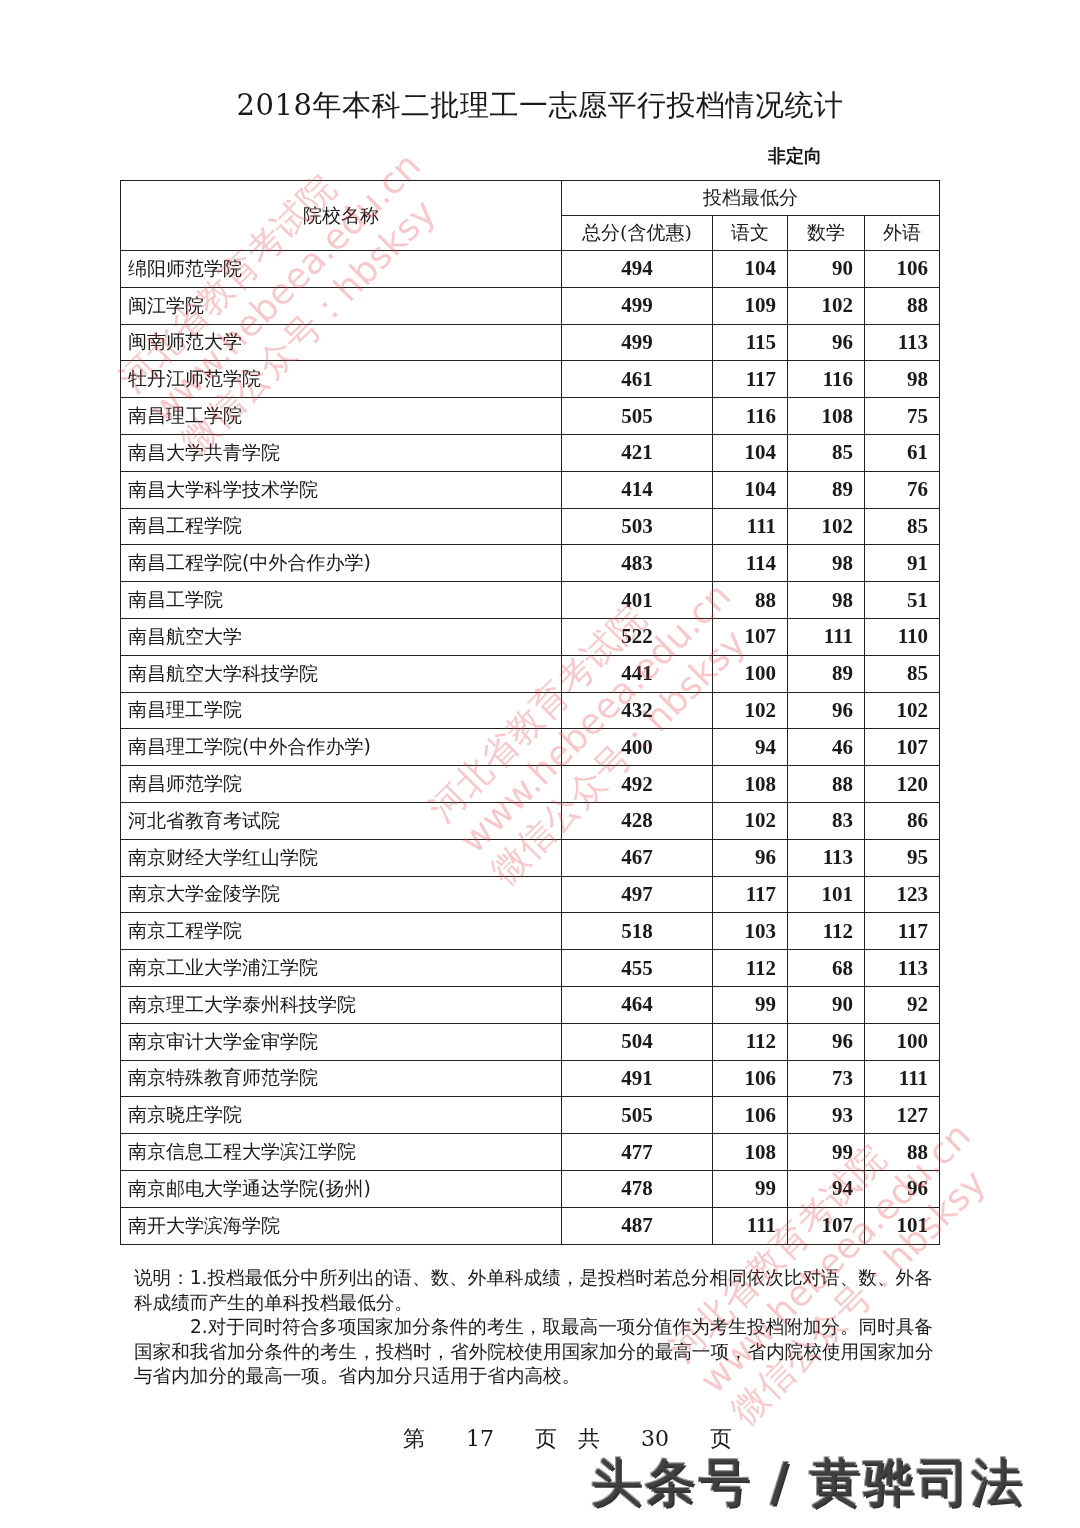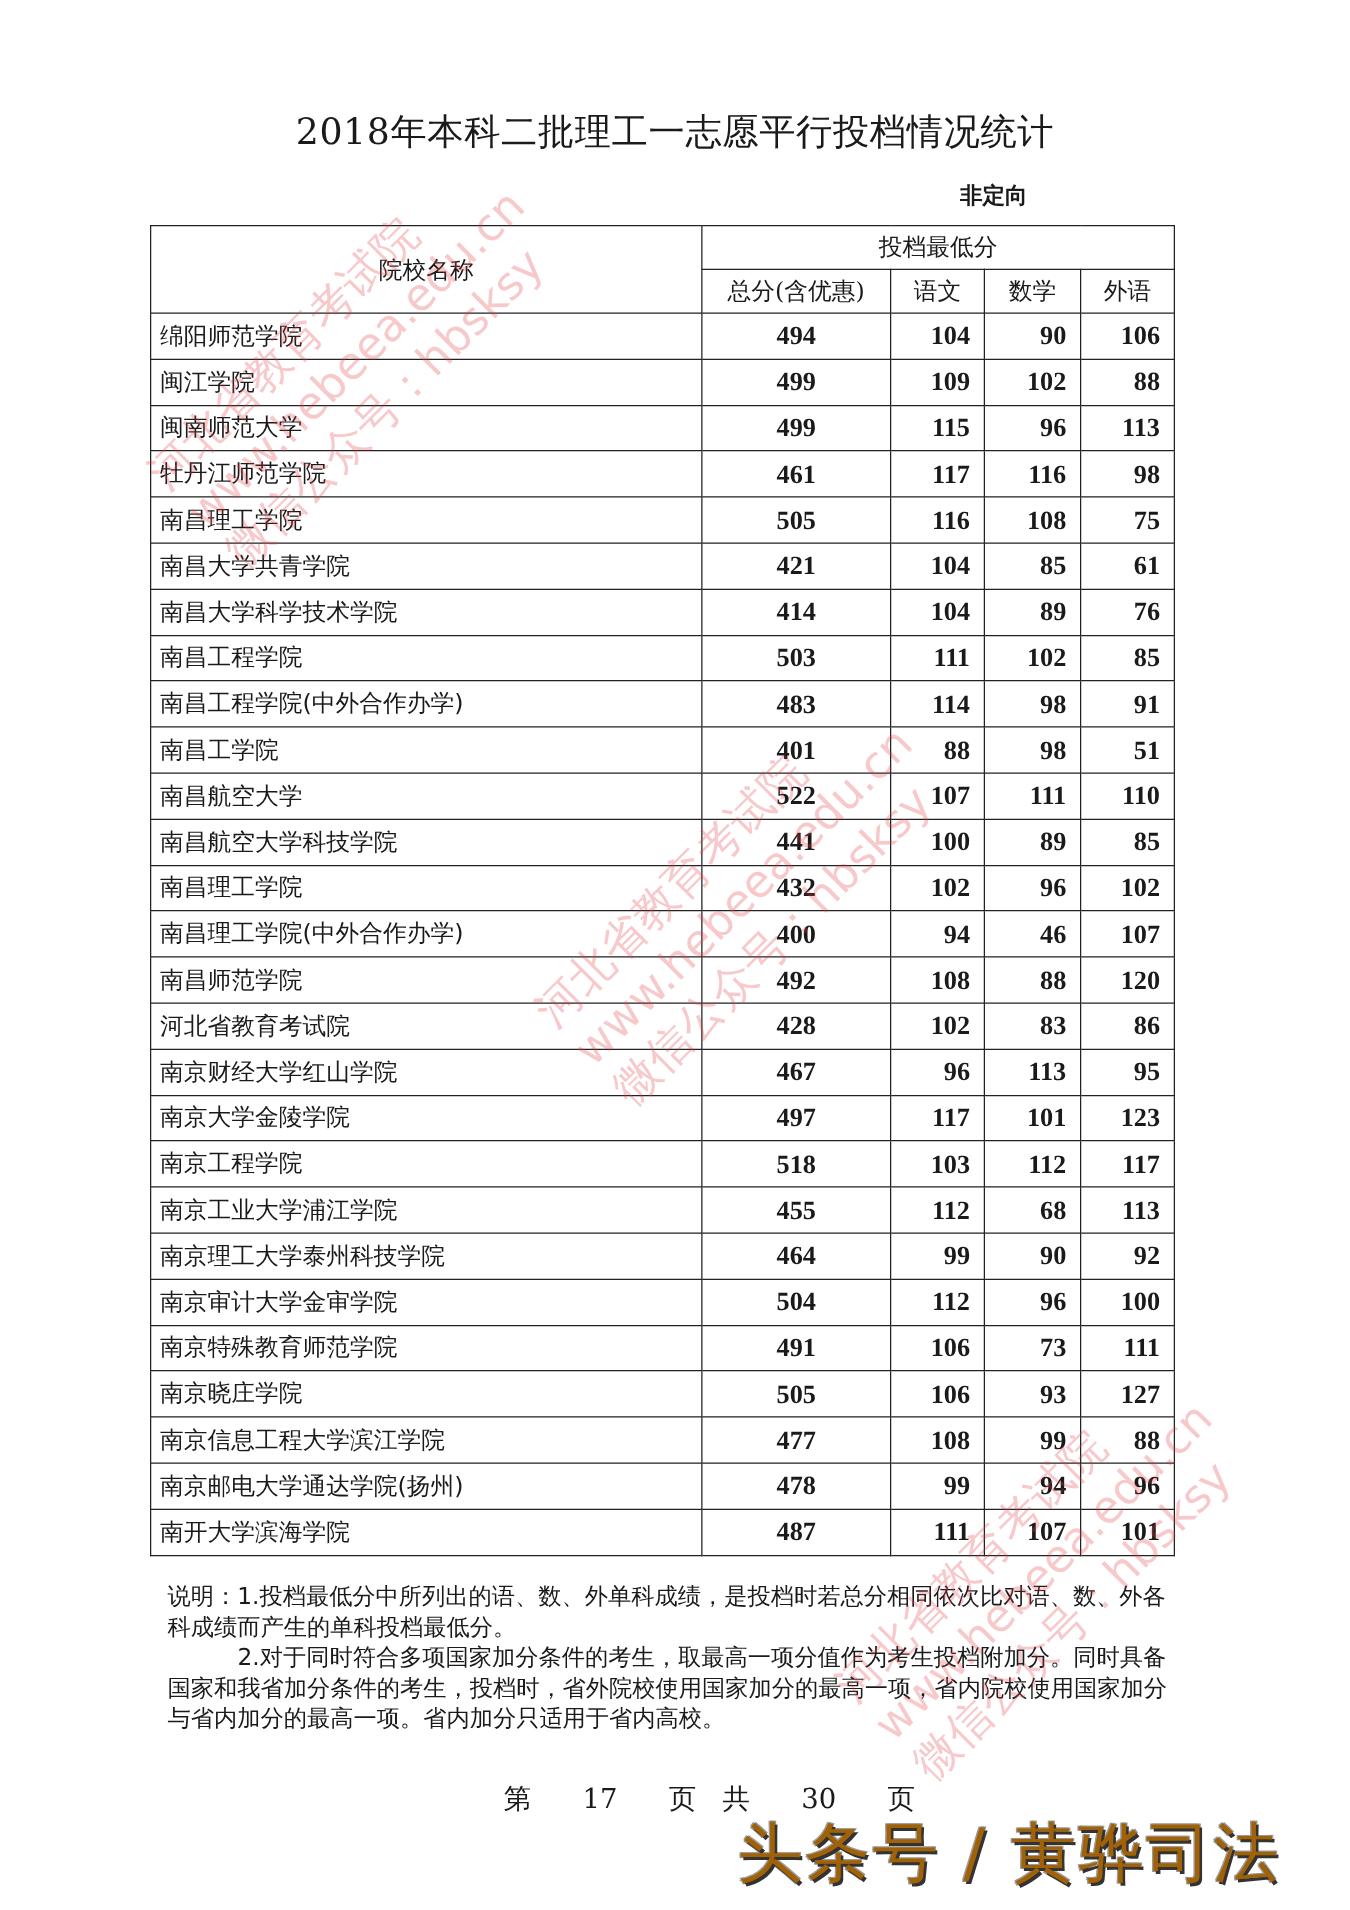--- a/index.html
+++ b/index.html
@@ -17,21 +17,21 @@
   td { height:35.8px; font-size:20px; }
   td.n { padding-left:7px; text-align:left; font-family:"DejaVu Sans","Liberation Sans",sans-serif; font-size:19px;margin-left:48px; }
   td.v { text-align:right; font-weight:bold; font-family:"Liberation Serif","DejaVu Serif",serif; font-size:21px; padding-right:11px; }
   td.v.total { text-align:center; padding-right:0; }
   .notes { position:absolute; left:134px; top:1266px; width:810px; font-size:18.6px; line-height:24.5px;
            font-family:"DejaVu Sans","Liberation Sans",sans-serif; }
   .notes p { margin:0; }
   .notes .indent { text-indent:56px; }
   .pager { position:absolute; top:1424px; left:403px; font-size:22px; word-spacing:0; }
   .pager span { display:inline-block; }
-  .brand { position:absolute; top:1448px; left:590px; font-size:52px; color:#a16207; letter-spacing:2px;
+  .brand { position:absolute; top:1448px; left:590px; font-size:52px; color:#404040; letter-spacing:2px;
            font-family:"DejaVu Sans","Liberation Sans",sans-serif;
            text-shadow:2px 2px 0 #333, -1px -1px 0 #999, 1px -1px 0 #999, -1px 1px 0 #999; }
   .wm { position:absolute; color:rgba(225,60,70,0.28); transform:rotate(-45deg); transform-origin:left top;
         font-family:"DejaVu Sans","Liberation Sans",sans-serif; white-space:nowrap; pointer-events:none; line-height:44px; }
   .wm div { font-size:36px; }
 </style>
 </head>
 <body>
 
 <div class="title">2018年本科二批理工一志愿平行投档情况统计</div>

